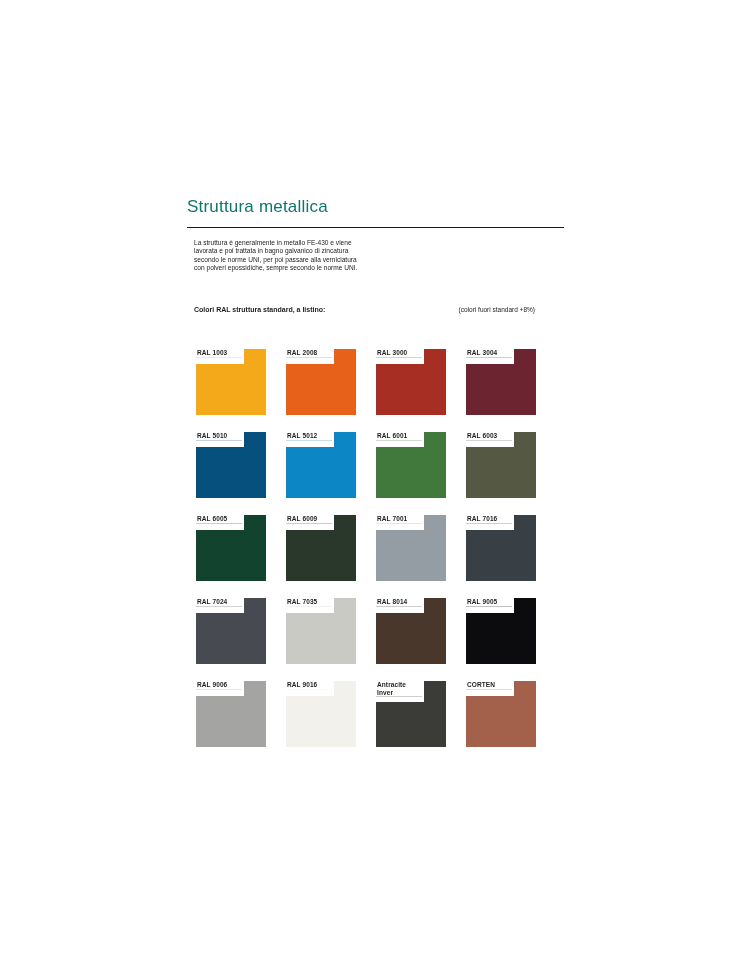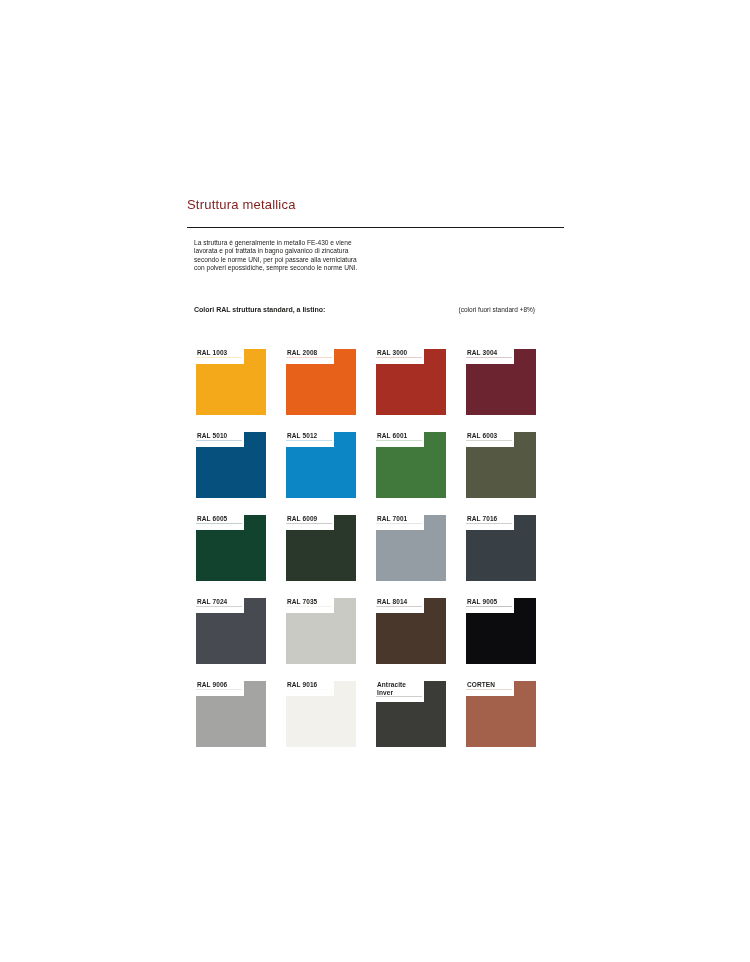--- a/index.html
+++ b/index.html
@@ -1,20 +1,20 @@
 <!DOCTYPE html>
 <html><head>
 <meta charset="utf-8">
 <style>
   html,body{margin:0;padding:0;}
   body{background:#ffffff;font-family:"Liberation Sans", sans-serif;}
   .page{position:relative;width:750px;height:962px;background:#ffffff;overflow:hidden;}
 
-  .title{position:absolute;left:187px;top:197px;margin:0;font-size:13px;font-weight:400;
-         letter-spacing:0.2px;color:#7f1d1d;}
+  .title{position:absolute;left:187px;top:197px;margin:0;font-size:17px;font-weight:400;
+         letter-spacing:0.2px;color:#0f766e;}
   .rule{position:absolute;left:187px;top:227px;width:377px;height:1px;background:#1a1a1a;}
 
   .intro{position:absolute;left:194px;top:239px;font-size:6.6px;line-height:8.3px;color:#1d1d1b;}
   .intro div{white-space:nowrap;}
 
   .heading-row{position:absolute;left:194px;top:306px;width:341px;display:flex;
                justify-content:space-between;align-items:baseline;color:#1d1d1b;}
   .heading-row .heading{font-size:7px;font-weight:700;}
   .heading-row .note{font-size:6.5px;font-weight:400;}
 

